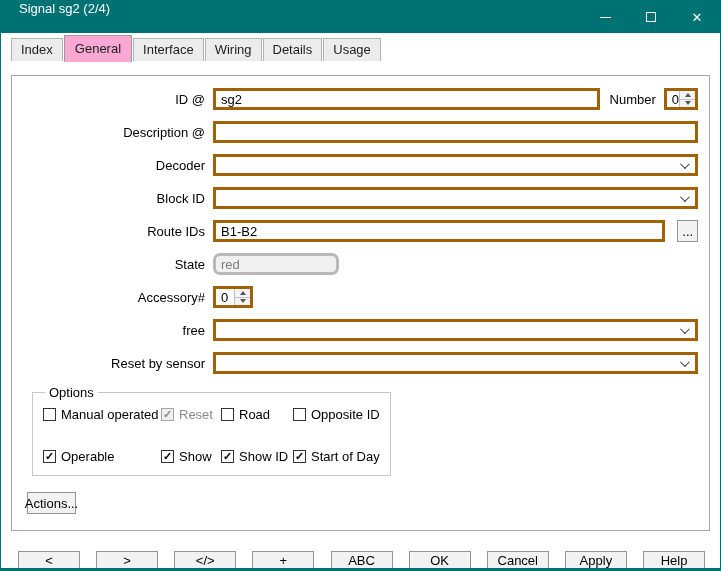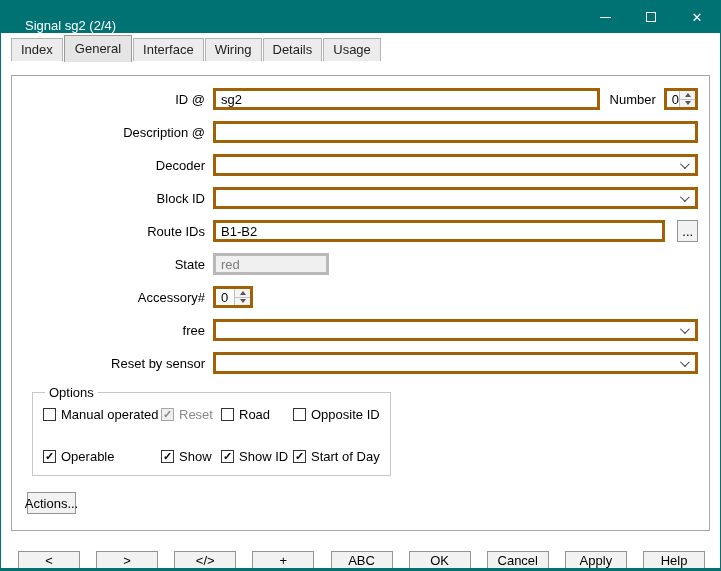--- a/index.html
+++ b/index.html
@@ -12,22 +12,22 @@
     border: 1px solid #007274;
     border-bottom-width: 3px;
     display: flex; flex-direction: column;
     overflow: hidden;
   }
 
   
   .titlebar {
     height: 32px; flex: 0 0 auto;
     background: #007274; color: #fff;
-    display: flex; align-items: flex-end;
-    padding-left: 24px;
+    display: flex; align-items: flex-start;
+    padding-left: 18px;
   }
   .titlebar .title { font-size: 13px; }
   .win-controls { margin-left: auto; display: flex; height: 100%; }
   .winbtn { width: 46px; height: 100%; display: flex; align-items: center; justify-content: center; color:#fff; font-size: 13px; cursor: default; }
   .min-bar { display:inline-block; width: 11px; height: 1px; background:#fff; }
   .max-box { display:inline-block; width: 10px; height: 10px; border: 1px solid #fff; }
 
   
   .tabbar {
     flex: 0 0 auto;
@@ -35,21 +35,21 @@
     padding: 5px 16px 0 10px; height: 28px;
     background: #ffffff;
   }
   .tab {
     padding: 3px 9px 4px; font-size: 13px;
     background: #ececec; color: #222;
     border: 1px solid #b4b4b4; border-bottom: none;
     margin-right: 1px; cursor: default;
   }
   .tab.active {
-    background: #e5e5e5; border-color: #9a9a9a;
+    background: #f9a8d4; border-color: #9a9a9a;
     padding: 5px 10px 6px;
     position: relative; z-index: 2; margin-bottom: -1px;
   }
 
   
   .panel {
     flex: 1 1 auto;
     margin: 14px 10px;
     border: 1px solid #a6a6a6;
     background: #fff;
@@ -188,21 +188,21 @@
     
     <div class="row">
       <span class="lbl">Route IDs</span>
       <input class="field grow" value="B1-B2" style="">
       <button class="dots-btn">...</button>
     </div>
 
     
     <div class="row">
       <span class="lbl">State</span>
-      <input class="field disabled" style="width: 116px;" disabled="" value="red">
+      <input class="field disabled" style="width: 126px; border-radius: 7px;" disabled="" value="red">
     </div>
 
     
     <div class="row">
       <span class="lbl">Accessory#</span>
       <div class="spinner" style="width:40px">
         <div class="spin-val">0</div>
         <div class="spin-btns">
           <div class="spin-btn">
               <span class="arr up"></span>

